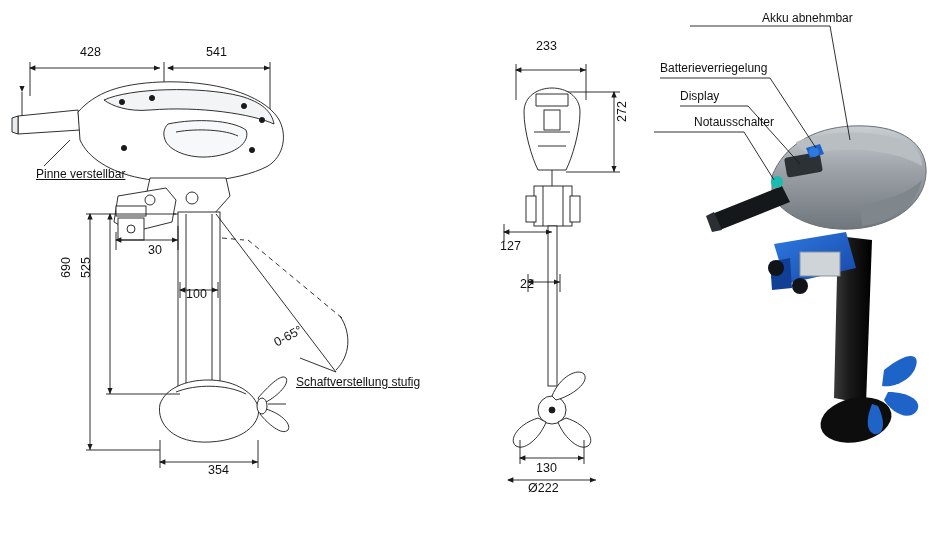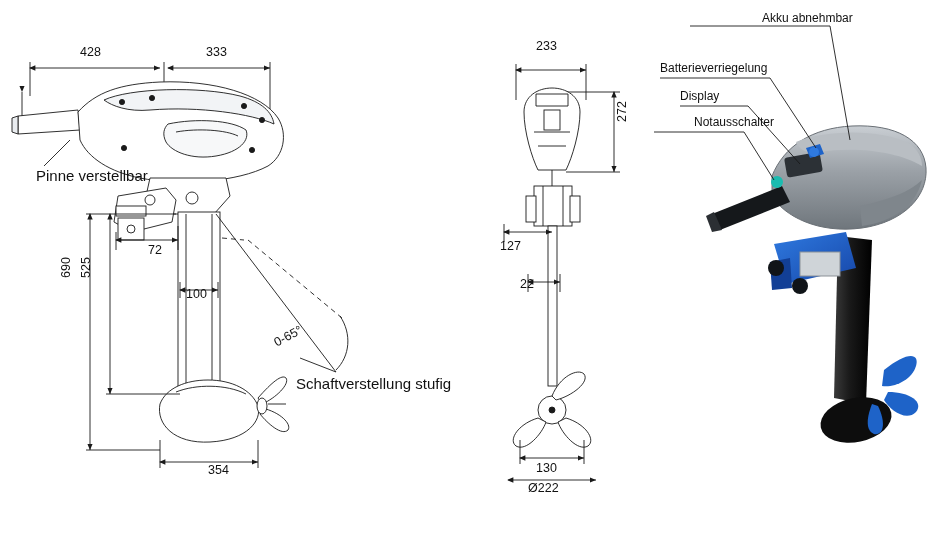--- a/index.html
+++ b/index.html
@@ -2,21 +2,21 @@
 <html><head>
 <meta charset="utf-8">
 <style>
   html,body{margin:0;padding:0;background:#ffffff;}
   body{width:950px;height:539px;position:relative;overflow:hidden;
        font-family:"Liberation Sans", sans-serif;color:#111;}
   #stage{position:absolute;left:0;top:0;width:950px;height:539px;}
   svg{position:absolute;left:0;top:0;width:950px;height:539px;overflow:visible;}
   .dim{position:absolute;font-size:12.5px;color:#111;white-space:nowrap;line-height:1;}
   .callout{position:absolute;font-size:12px;color:#111;white-space:nowrap;line-height:1;}
-  .note{position:absolute;font-size:15px;color:#111;white-space:nowrap;line-height:1;}
+  .note{position:absolute;font-size:12px;color:#111;white-space:nowrap;line-height:1;text-decoration:underline;}
 </style>
 </head>
 <body>
 
 <div id="stage">
 
 <svg viewBox="0 0 950 539">
   <defs>
     <marker id="ar" markerWidth="8" markerHeight="8" refX="7" refY="3" orient="auto">
       <path d="M0,0 L7,3 L0,6 z" fill="#1a1a1a"></path>
@@ -187,22 +187,22 @@
       <line x1="744" y1="132" x2="774" y2="180"></line>
       <line x1="690" y1="26" x2="830" y2="26"></line>
       <line x1="660" y1="78" x2="770" y2="78"></line>
       <line x1="680" y1="106" x2="748" y2="106"></line>
       <line x1="654" y1="132" x2="744" y2="132"></line>
     </g>
   </g>
 </svg>
 
 <div class="dim" style="left:80px;top:46px;">428</div>
-<div class="dim" style="left:206px;top:46px;">333</div>
-<div class="dim" style="left:148px;top:244px;">72</div>
+<div class="dim" style="left:206px;top:46px;">541</div>
+<div class="dim" style="left:148px;top:244px;">30</div>
 <div class="dim" style="left:60px;top:278px;transform:rotate(-90deg);transform-origin:left top;">690</div>
 <div class="dim" style="left:80px;top:278px;transform:rotate(-90deg);transform-origin:left top;">525</div>
 <div class="dim" style="left:186px;top:288px;">100</div>
 <div class="dim" style="left:208px;top:464px;">354</div>
 <div class="dim" style="left:272px;top:338px;transform:rotate(-28deg);transform-origin:left top;">0-65°</div>
 <div class="note" style="left:36px;top:168px;">Pinne verstellbar</div>
 <div class="note" style="left:296px;top:360px;margin-top:16px;">Schaftverstellung stufig</div>
 
 <div class="dim" style="left:536px;top:40px;">233</div>
 <div class="dim" style="left:616px;top:122px;transform:rotate(-90deg);transform-origin:left top;">272</div>

